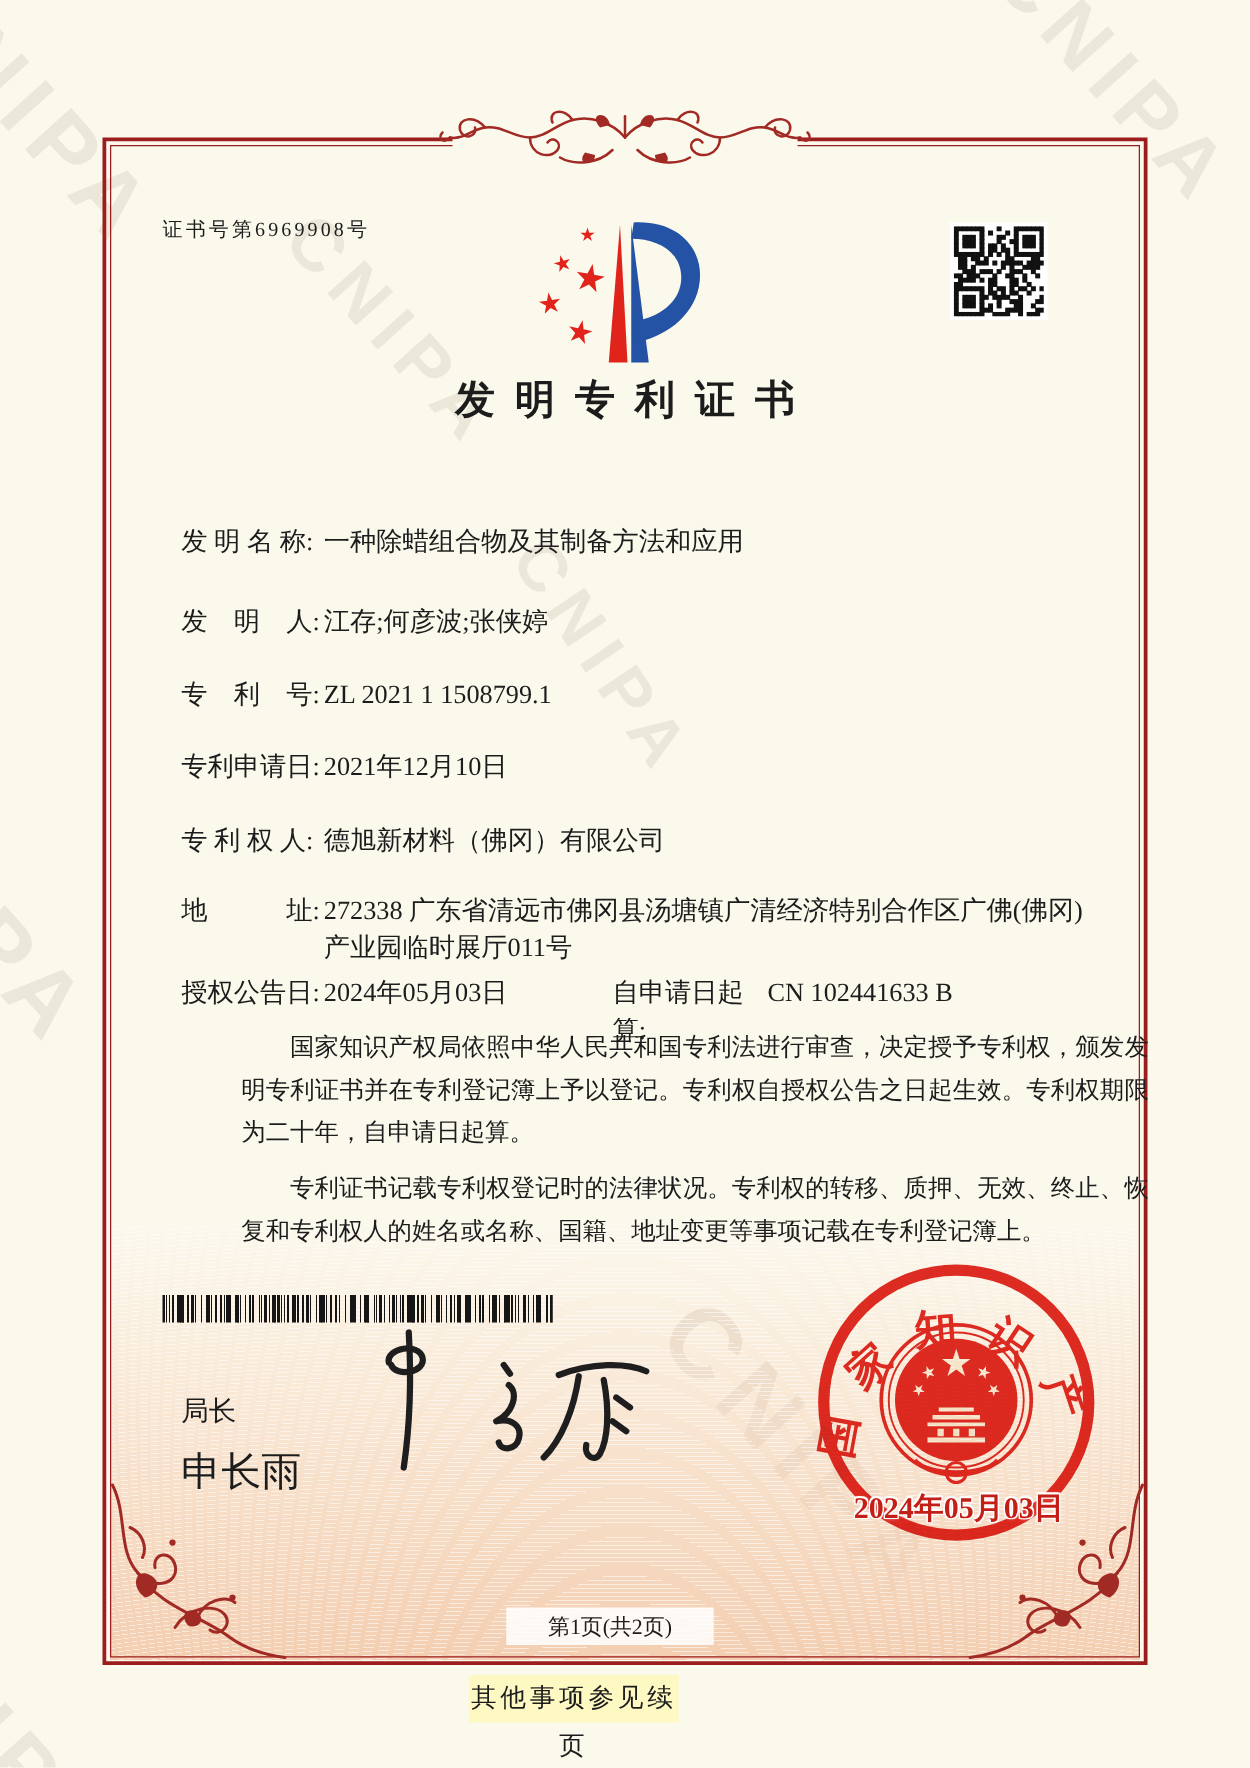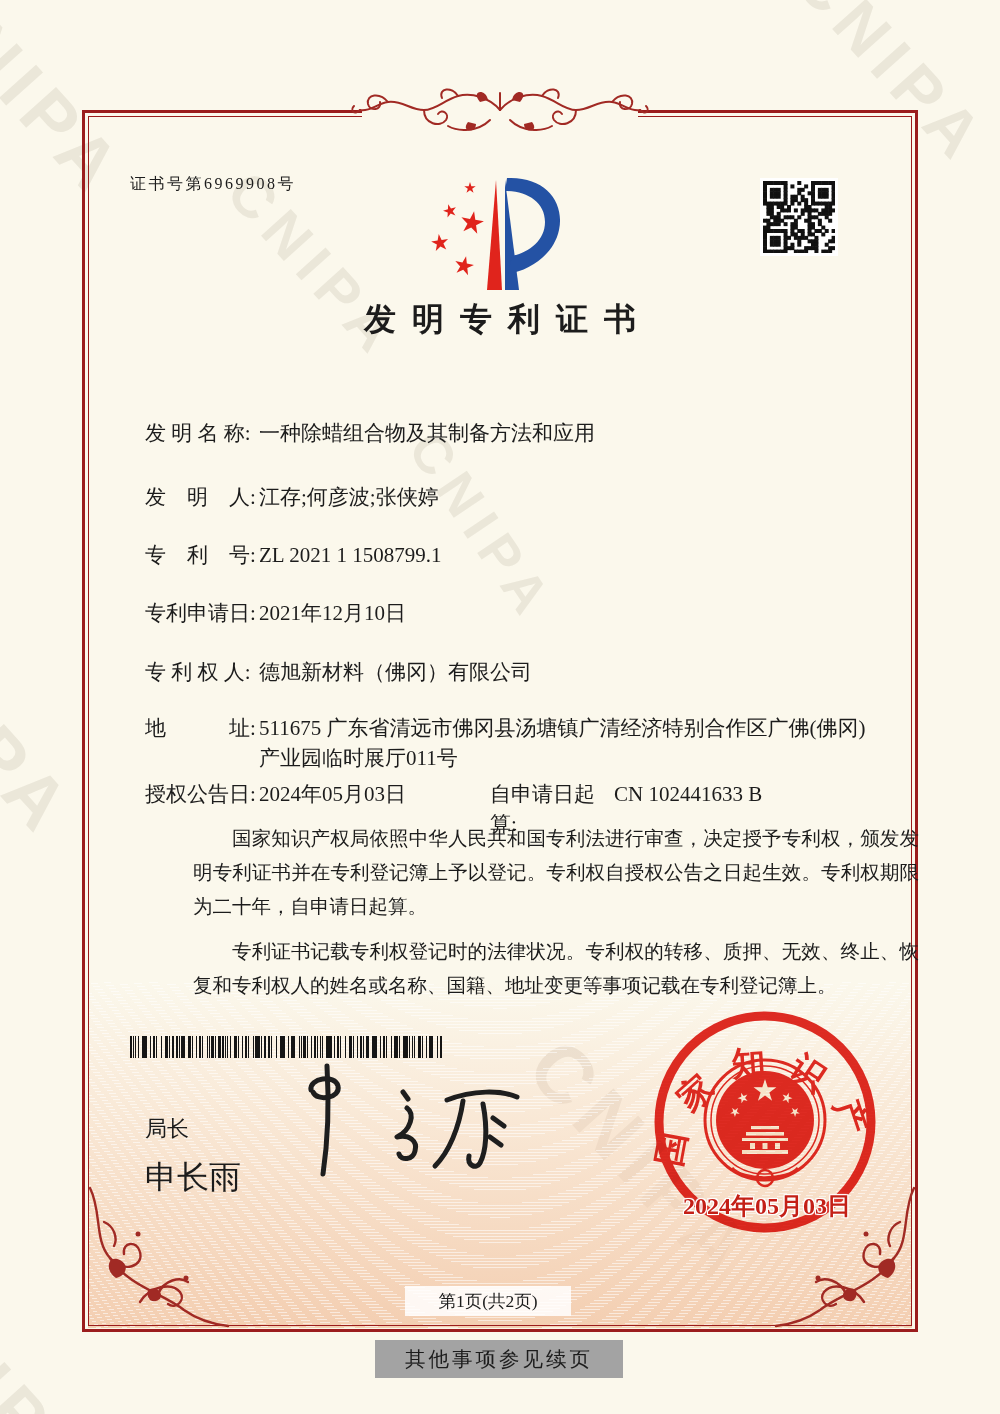--- a/index.html
+++ b/index.html
@@ -78,22 +78,22 @@
     font-family:"Liberation Sans","DejaVu Sans",sans-serif;}
   .sig{position:absolute;left:285px;top:1056px;}
 
   .seal{position:absolute;left:648px;top:1008px;mix-blend-mode:multiply;opacity:.96;}
   .seal-date{position:absolute;left:660px;top:1190px;width:214px;text-align:center;
     font-size:24px;font-weight:700;color:#c41f16;white-space:nowrap;
     text-shadow:0 0 3px #fff,1px 1px 0 #fff,-1px -1px 0 #fff,1px -1px 0 #fff,-1px 1px 0 #fff;}
 
   .pagenum-box{position:absolute;left:405px;top:1286px;width:166px;height:30px;
     background:rgba(255,255,255,.85);text-align:center;line-height:30px;font-size:17.5px;}
-  .note-box{position:absolute;left:375px;top:1340px;width:248px;height:38px;
-    background:#a3a3a3;text-align:center;line-height:38px;font-size:20.5px;letter-spacing:3px;}
+  .note-box{position:absolute;left:375px;top:1340px;width:168px;height:38px;
+    background:#fef9c3;text-align:center;line-height:38px;font-size:20.5px;letter-spacing:3px;}
 </style>
 </head>
 <body>
 
 <div class="page">
 
   <div class="wm wm-a">CNIPA</div>
   <div class="wm wm-b">CNIPA</div>
   <div class="wm wm-c">CNIPA</div>
   <div class="wm wm-d">CNIPA</div>
@@ -440,21 +440,21 @@
   <div class="row r4">
     <span class="lbl">专利申请日:</span>
     <span class="val">2021年12月10日</span>
   </div>
   <div class="row r5">
     <span class="lbl">专 利 权 人:</span>
     <span class="val">德旭新材料（佛冈）有限公司</span>
   </div>
   <div class="row r6">
     <span class="lbl">地　　　址:</span>
-    <span class="val">511675 广东省清远市佛冈县汤塘镇广清经济特别合作区广佛(佛冈)产业园临时展厅011号</span>
+    <span class="val">272338 广东省清远市佛冈县汤塘镇广清经济特别合作区广佛(佛冈)产业园临时展厅011号</span>
   </div>
   <div class="row r7">
     <span class="lbl">授权公告日:</span>
     <span class="val val1">2024年05月03日</span>
     <span class="lbl lbl2">自申请日起算:</span>
     <span class="val">CN 102441633 B</span>
   </div>
 
   <div class="body-text">
     <p>国家知识产权局依照中华人民共和国专利法进行审查，决定授予专利权，颁发发明专利证书并在专利登记簿上予以登记。专利权自授权公告之日起生效。专利权期限为二十年，自申请日起算。</p>

